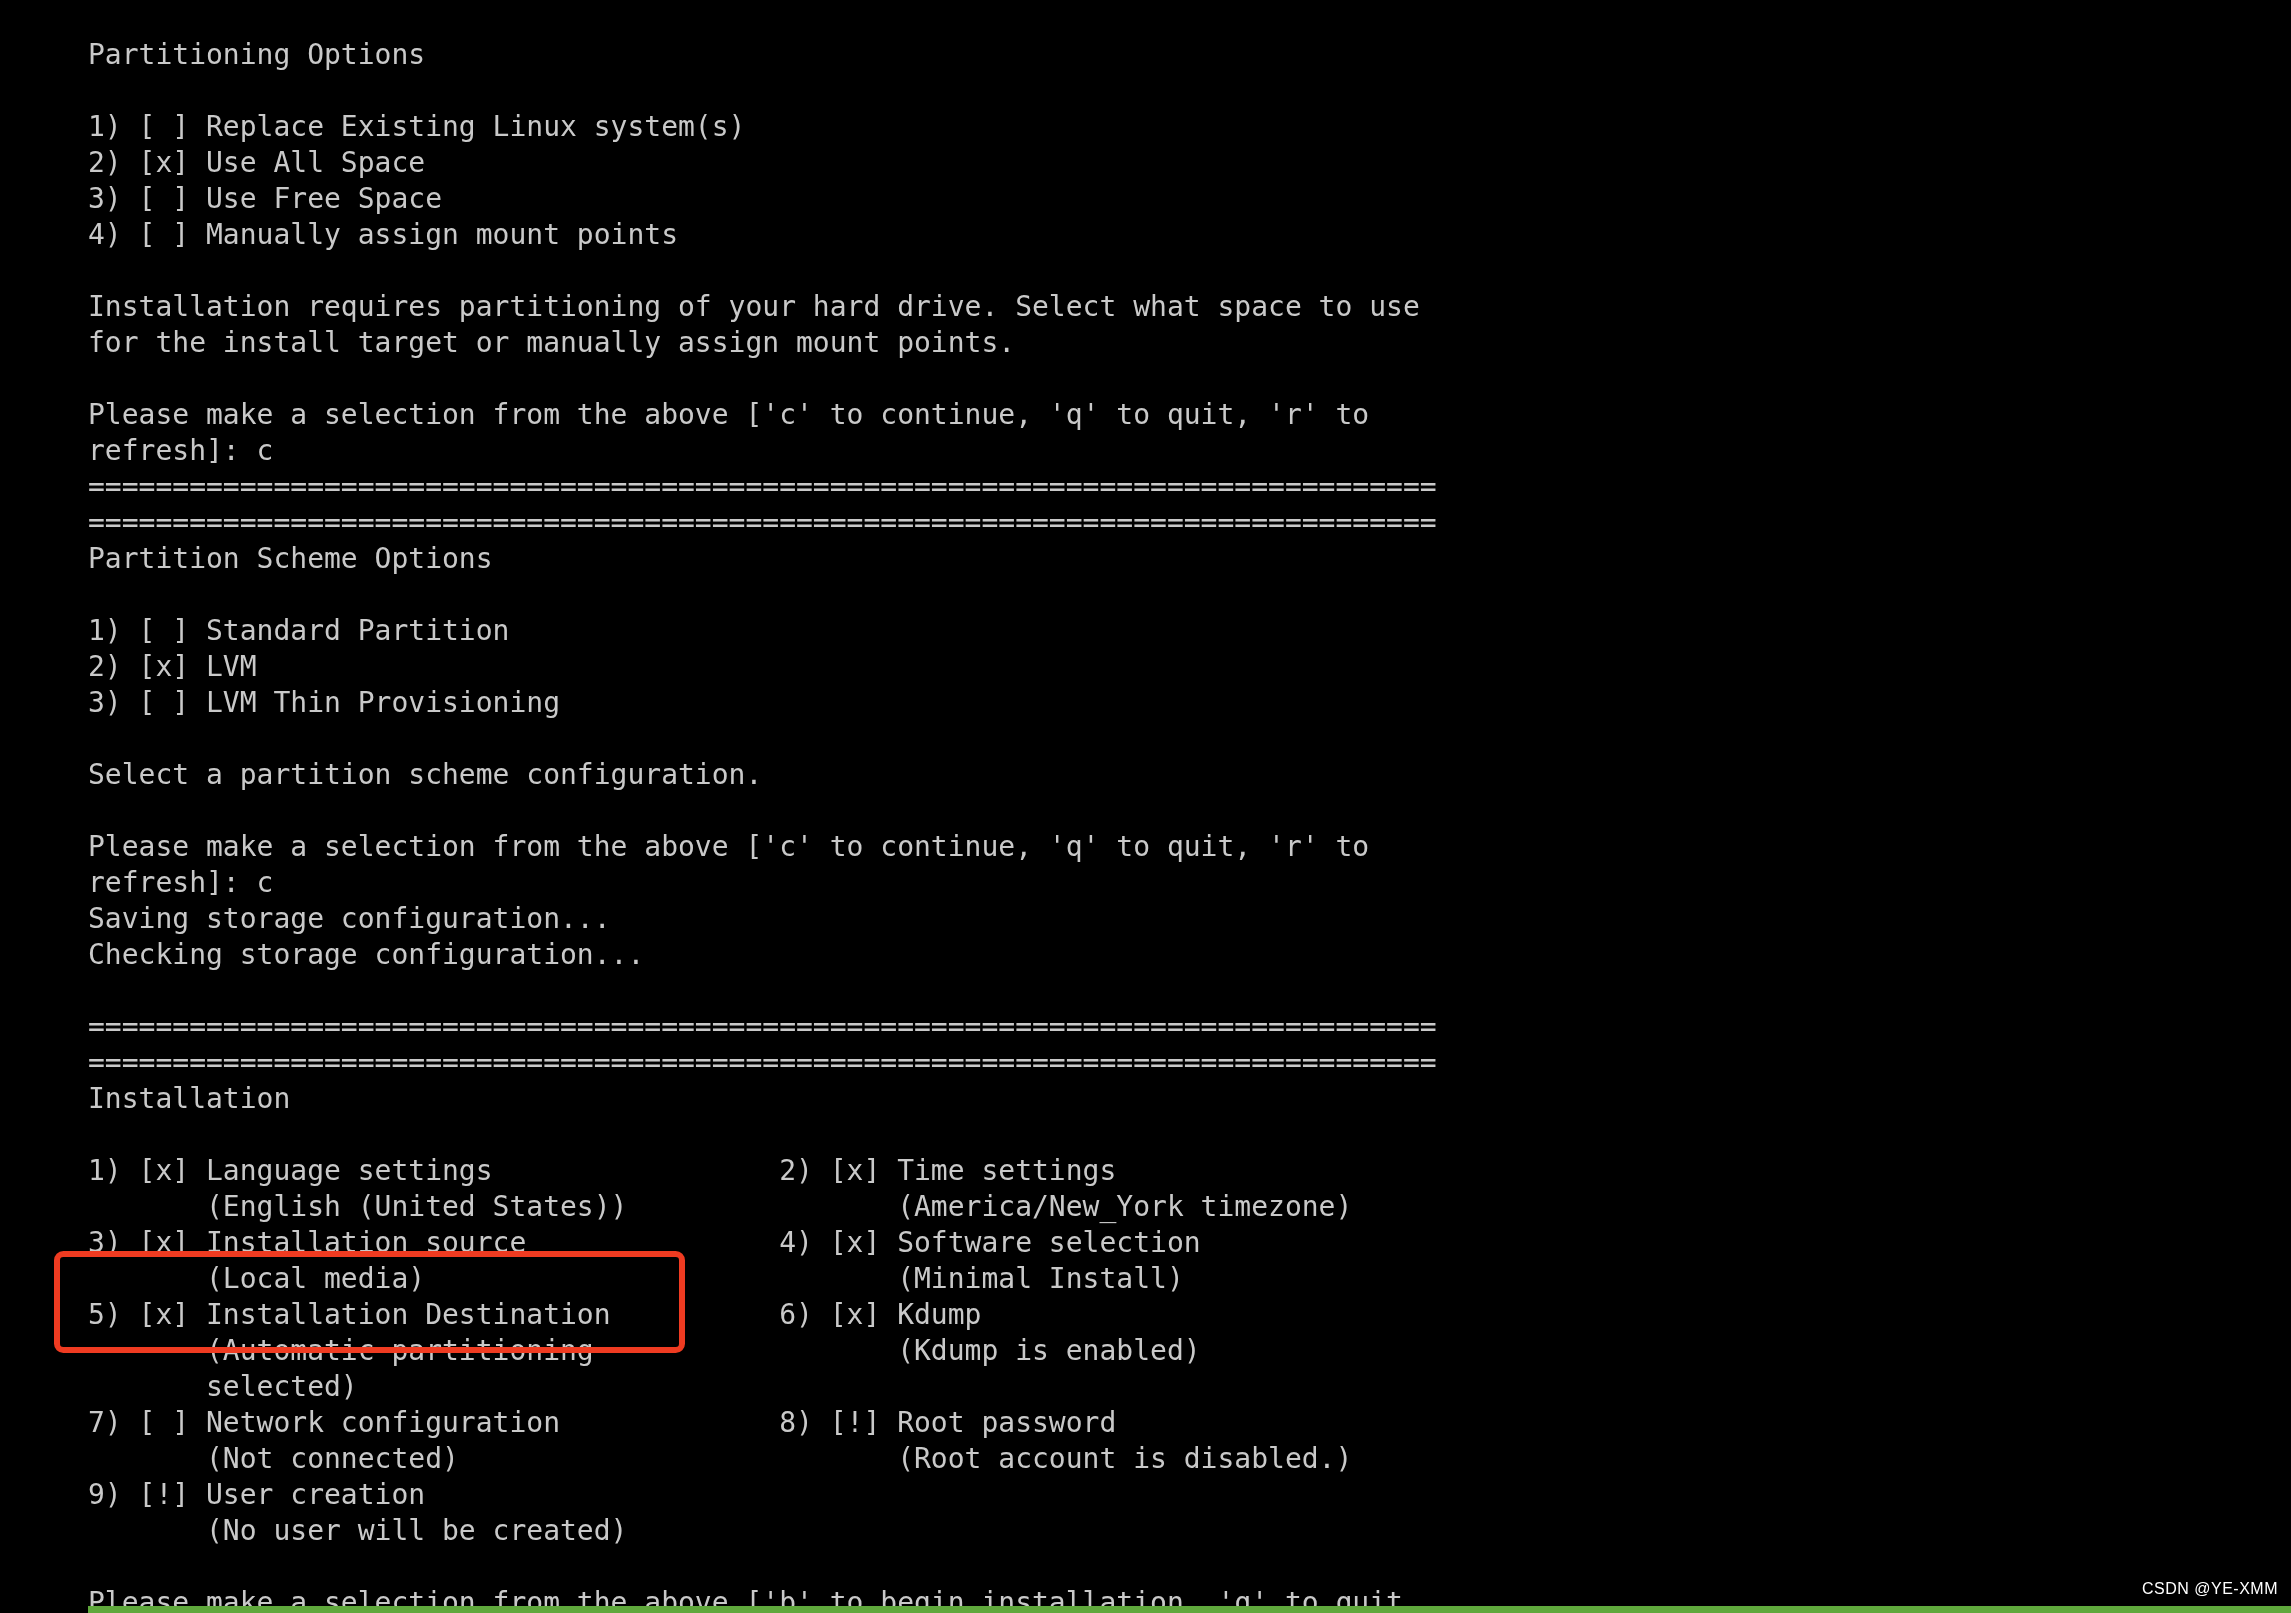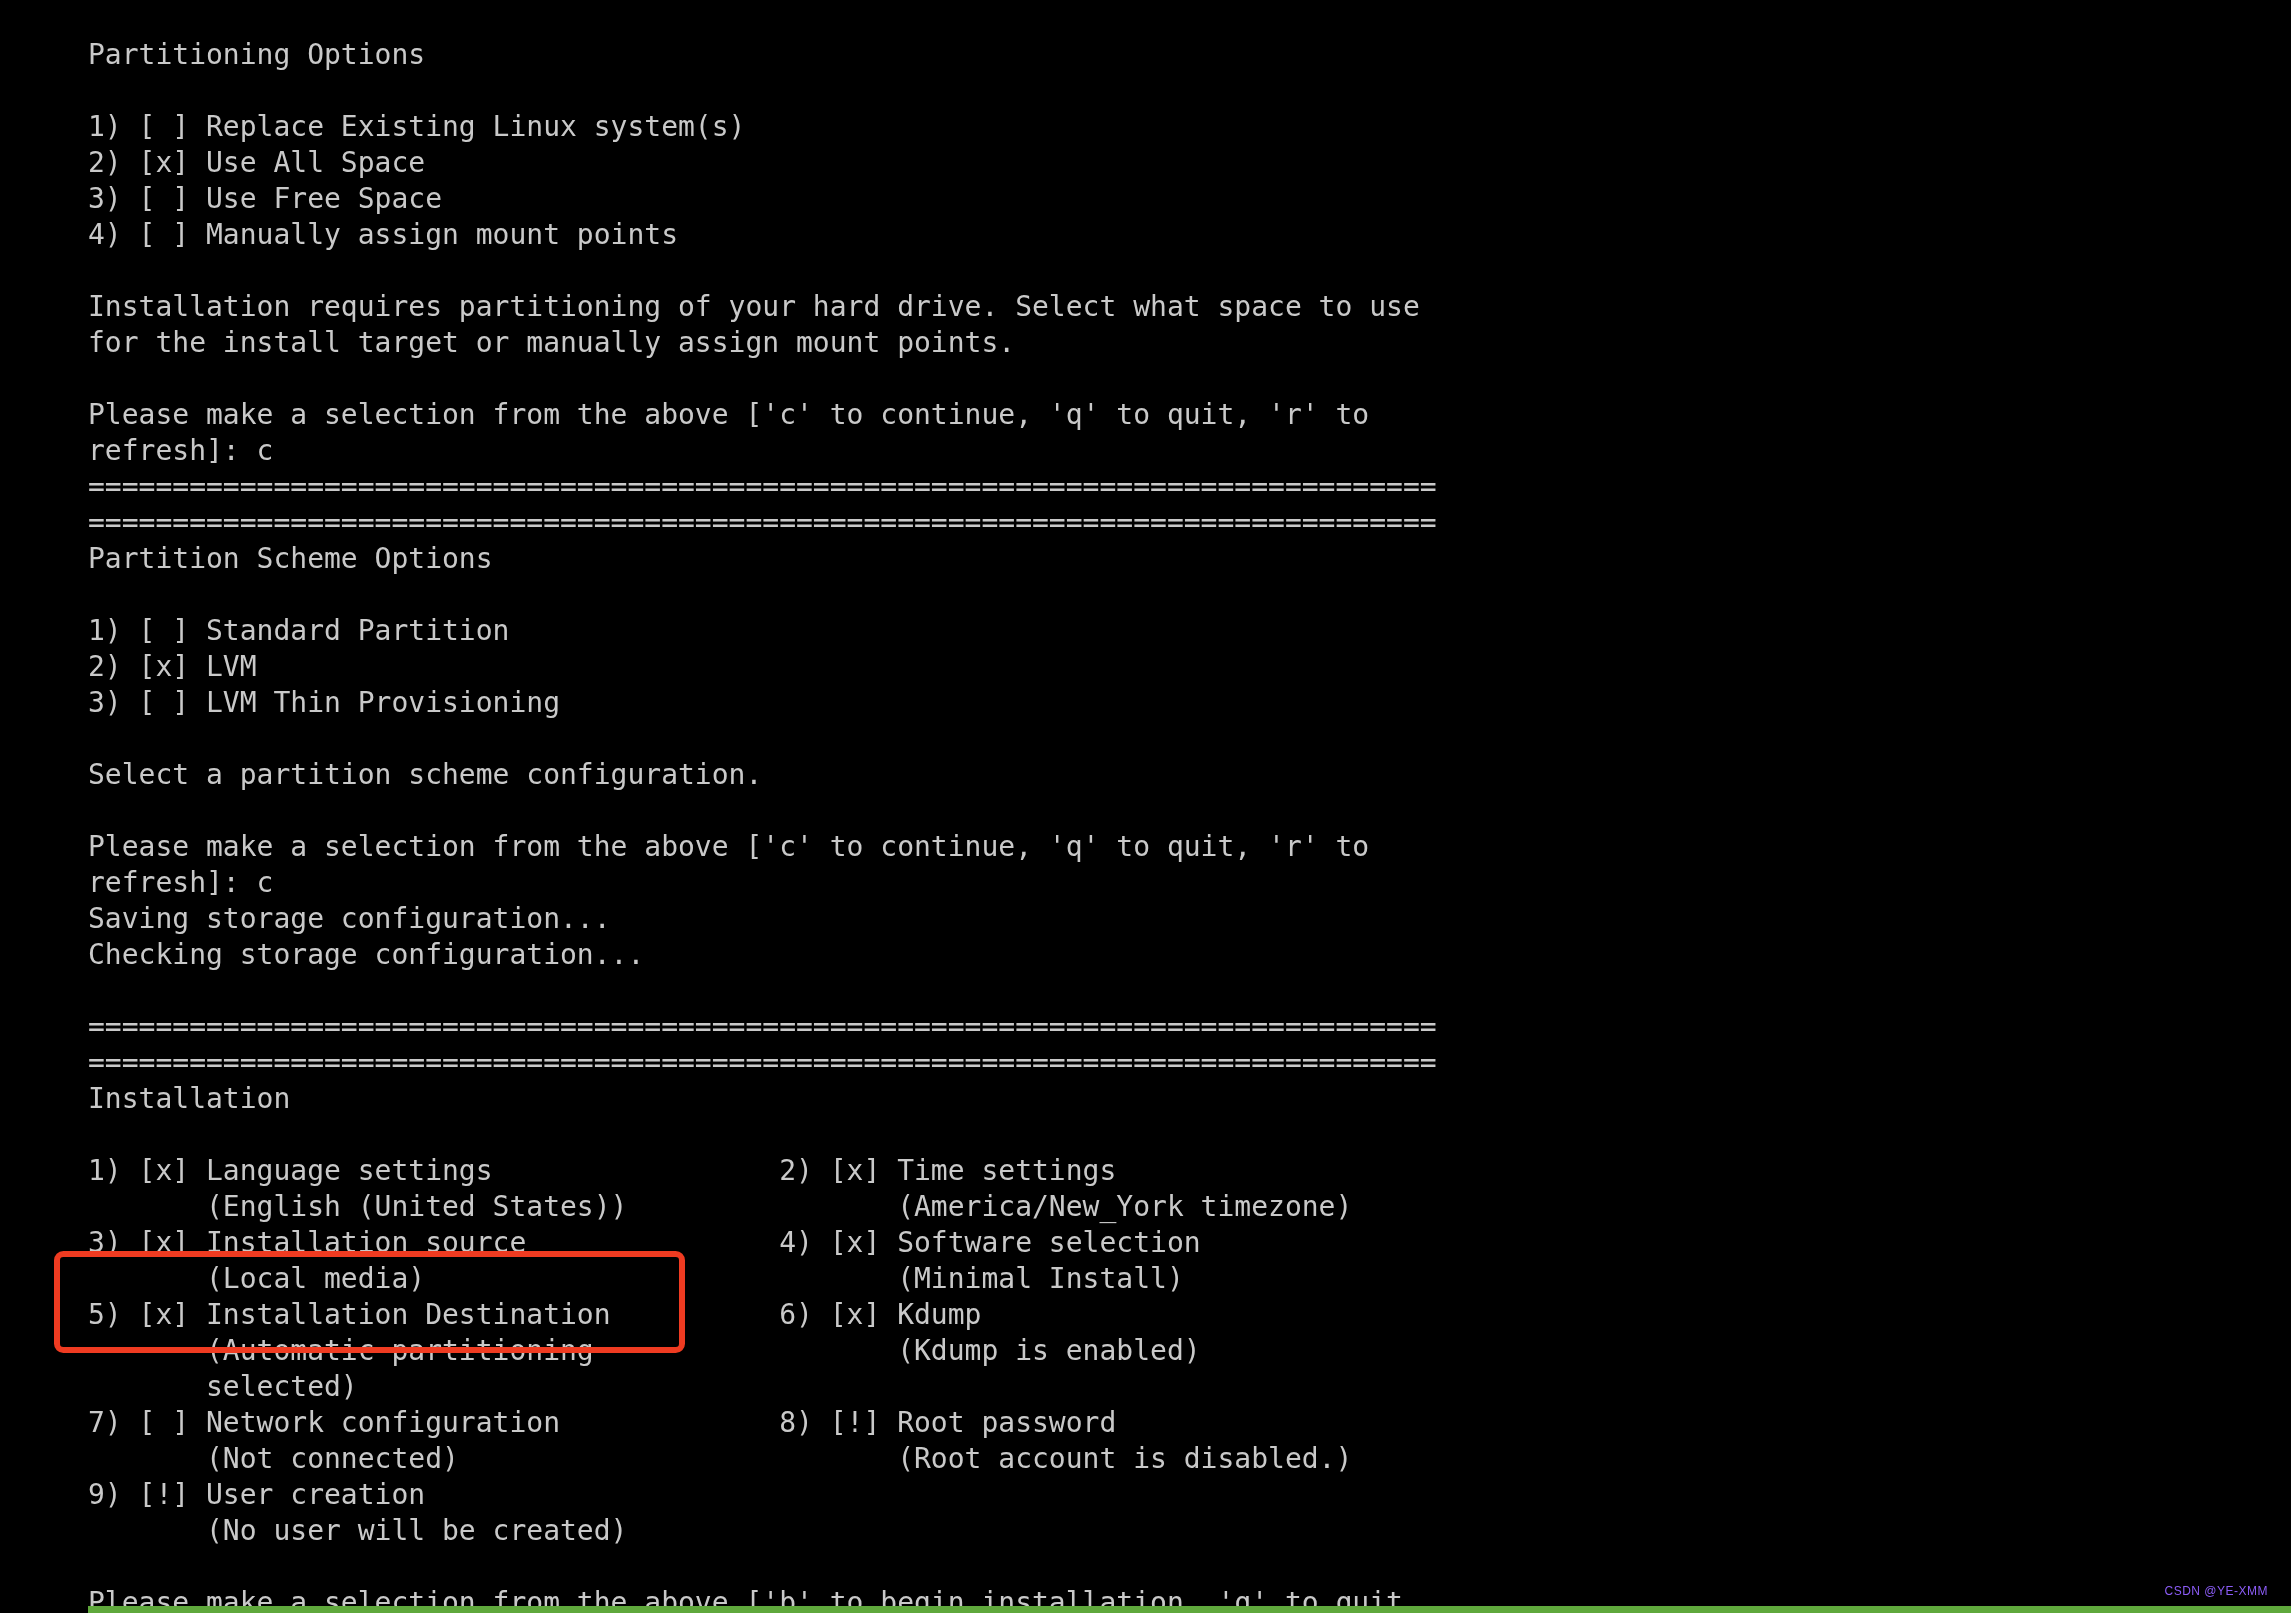--- a/index.html
+++ b/index.html
@@ -67,25 +67,25 @@
     left: 88px;
     bottom: 0px;
     width: 2203px;
     height: 8.3px;
     background: #5fa83c;
   }
 
   
   #watermark {
     position: absolute;
-    right: 23px;
+    right: 13px;
     bottom: 16px;
     font-family: "Liberation Sans", sans-serif;
-    font-size: 12px;
-    color: #8b5cf6;
+    font-size: 16px;
+    color: #ffffff;
     letter-spacing: 0.5px;
     white-space: nowrap;
   }
 </style>
 </head>
 <body>
 
 <div id="terminal" style="background: rgb(0, 0, 0);">
 
   <pre class="console-text" id="console-output" style="color: rgb(201, 201, 201);"><span class="line">Partitioning Options</span><span class="line blank"> </span><span class="line">1) [ ] Replace Existing Linux system(s)</span><span class="line">2) [x] Use All Space</span><span class="line">3) [ ] Use Free Space</span><span class="line">4) [ ] Manually assign mount points</span><span class="line blank"> </span><span class="line">Installation requires partitioning of your hard drive. Select what space to use</span><span class="line">for the install target or manually assign mount points.</span><span class="line blank"> </span><span class="line">Please make a selection from the above ['c' to continue, 'q' to quit, 'r' to</span><span class="line">refresh]: c</span><span class="line">================================================================================</span><span class="line">================================================================================</span><span class="line">Partition Scheme Options</span><span class="line blank"> </span><span class="line">1) [ ] Standard Partition</span><span class="line">2) [x] LVM</span><span class="line">3) [ ] LVM Thin Provisioning</span><span class="line blank"> </span><span class="line">Select a partition scheme configuration.</span><span class="line blank"> </span><span class="line">Please make a selection from the above ['c' to continue, 'q' to quit, 'r' to</span><span class="line">refresh]: c</span><span class="line">Saving storage configuration...</span><span class="line">Checking storage configuration...</span><span class="line blank"> </span><span class="line">================================================================================</span><span class="line">================================================================================</span><span class="line">Installation</span><span class="line blank"> </span><span class="line">1) [x] Language settings                 2) [x] Time settings</span><span class="line">       (English (United States))                (America/New_York timezone)</span><span class="line">3) [x] Installation source               4) [x] Software selection</span><span class="line">       (Local media)                            (Minimal Install)</span><span class="line">5) [x] Installation Destination          6) [x] Kdump</span><span class="line">       (Automatic partitioning                  (Kdump is enabled)</span><span class="line">       selected)</span><span class="line">7) [ ] Network configuration             8) [!] Root password</span><span class="line">       (Not connected)                          (Root account is disabled.)</span><span class="line">9) [!] User creation</span><span class="line">       (No user will be created)</span><span class="line blank"> </span><span class="line">Please make a selection from the above ['b' to begin installation, 'q' to quit,</span><span class="line">'r' to refresh]:</span></pre>

